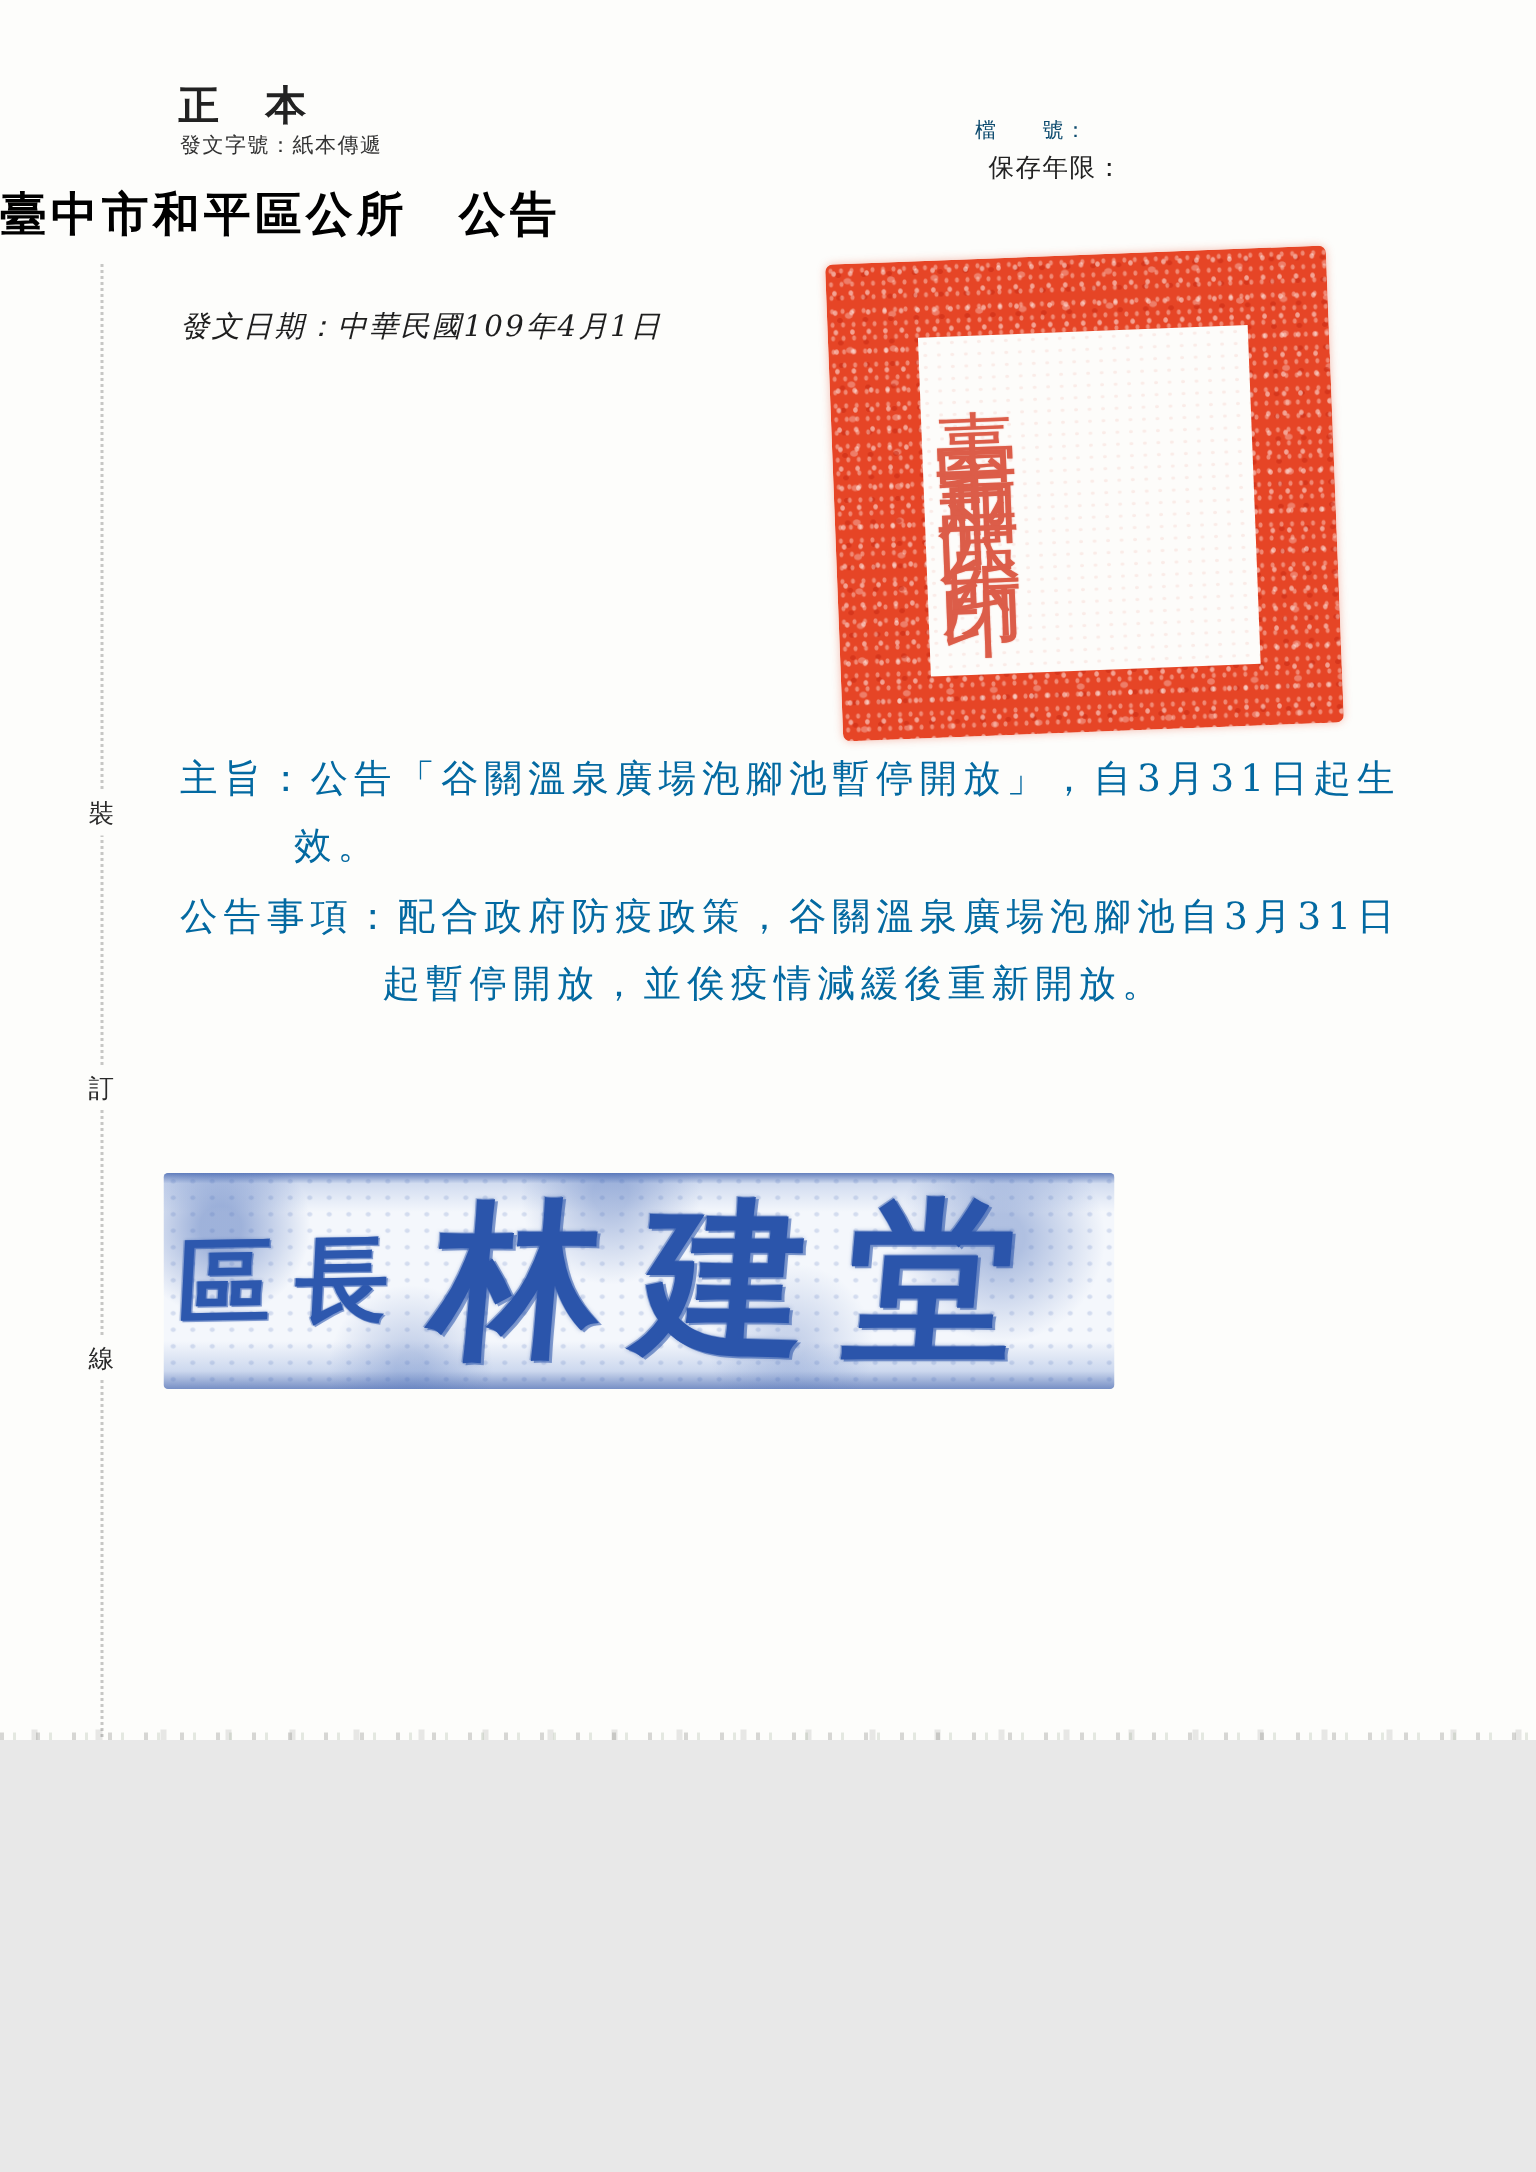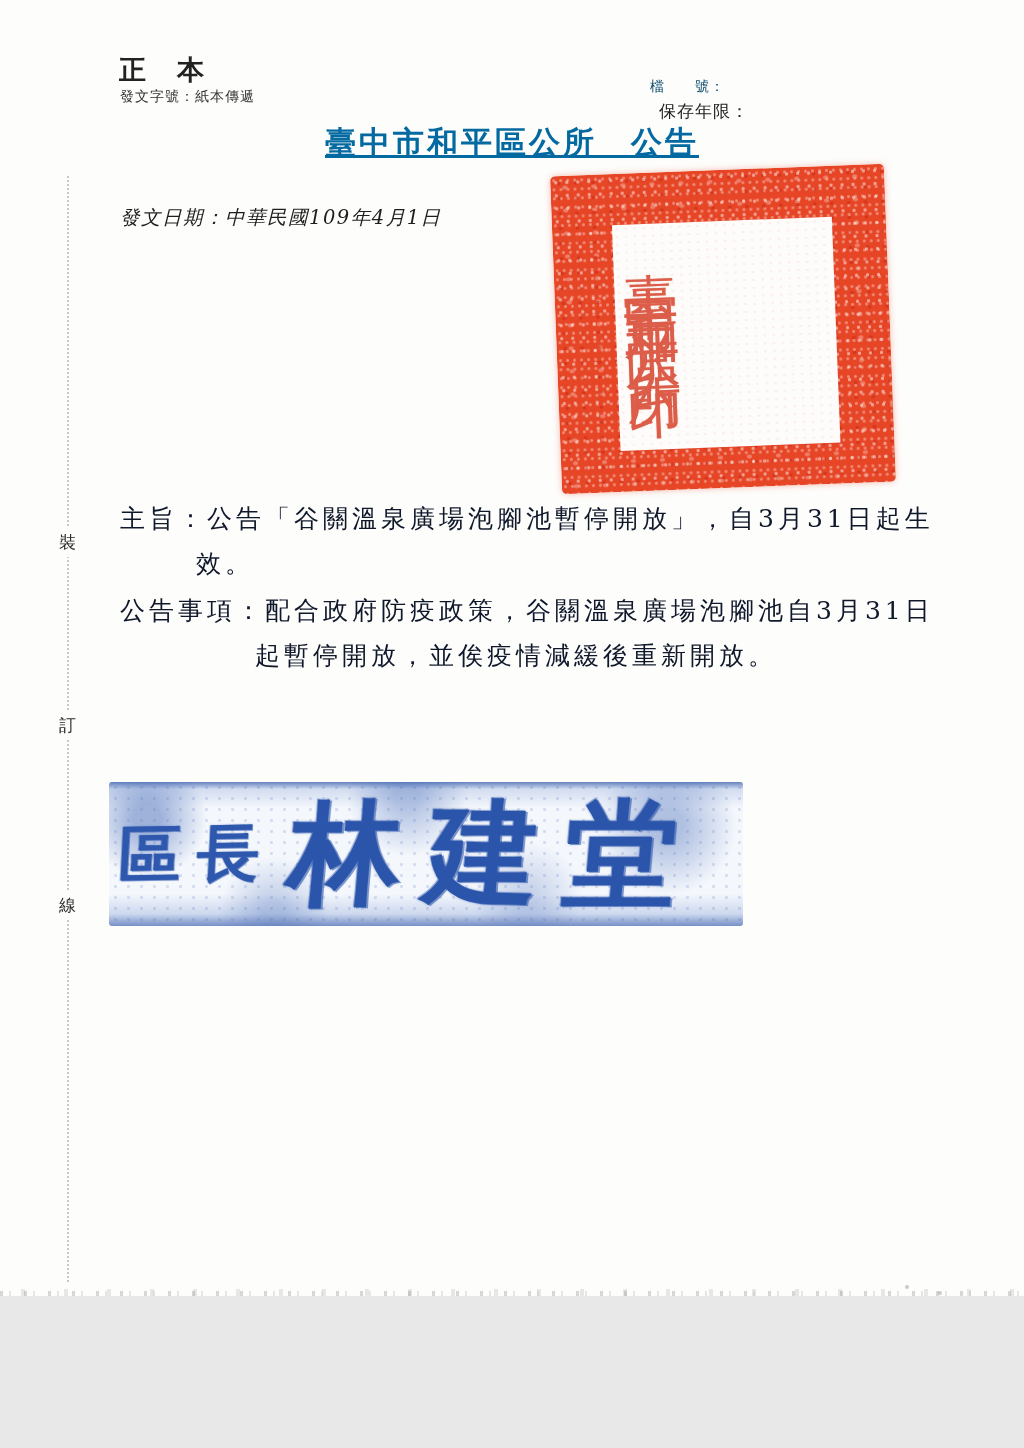--- a/index.html
+++ b/index.html
@@ -2,21 +2,21 @@
 <html><head>
 <meta charset="utf-8">
 <style>
   * { margin: 0; padding: 0; box-sizing: border-box; }
   html, body { background: #e8e8e8; }
   body { font-family: "DejaVu Serif", "Liberation Serif", serif; }
 
   .page {
     position: relative;
     width: 1024px;
-    height: 1296px;
+    height: 1160px;
     margin: 0 auto;
     background: #fdfdfb;
     overflow: hidden;
     color: #1f1f1f;
   }
 
   
   .copy-type {
     position: absolute; left: 119px; top: 52px;
     font-size: 27px; font-weight: 600; letter-spacing: 2px; color: #222;
@@ -28,22 +28,21 @@
   .file-number-label {
     position: absolute; left: 650px; top: 78px;
     font-size: 14px; color: #0c4a6e; letter-spacing: 1px;
   }
   .retention-label {
     position: absolute; left: 659px; top: 100px;
     font-size: 17px; color: #222; letter-spacing: 1px;
   }
   .doc-title {
     position: absolute; left: 0; top: 122px; width: 100%;
-    text-align: center;
-    font-size: 31px; font-weight: 600; letter-spacing: 3px; color: #0369a1; text-decoration: underline;
+    font-size: 31px; font-weight: 600; letter-spacing: 3px; color: #000000;
   }
 
   
   .meta { position: absolute; left: 120px; top: 203px; font-size: 19.5px; line-height: 29px; letter-spacing: 1.5px; color: #1e1e1e; }
   .meta div { white-space: nowrap; font-style: italic; }
 
   
   .official-seal {
     position: absolute; left: 556px; top: 170px;
     width: 334px; height: 318px;
@@ -75,21 +74,21 @@
     letter-spacing: 14px;
     color: #d9503a;
     font-weight: 400;
     opacity: 0.92;
     text-shadow: 0 0 1px rgba(217,80,58,0.6);
   }
 
   
   .body-text {
     position: absolute; left: 120px; width: 810px;
-    font-size: 25px; line-height: 45px; letter-spacing: 4px; color: #0f172a;
+    font-size: 25px; line-height: 45px; letter-spacing: 4px; color: #0369a1;
     white-space: nowrap;
   }
   .subject-block { top: 496px; }
   .announcement-block { top: 588px; }
   .wrap-indent-subject { padding-left: 76px; }
   .wrap-indent-announcement { padding-left: 135px; }
 
   
   .signature-stamp {
     position: absolute; left: 109px; top: 782px;

